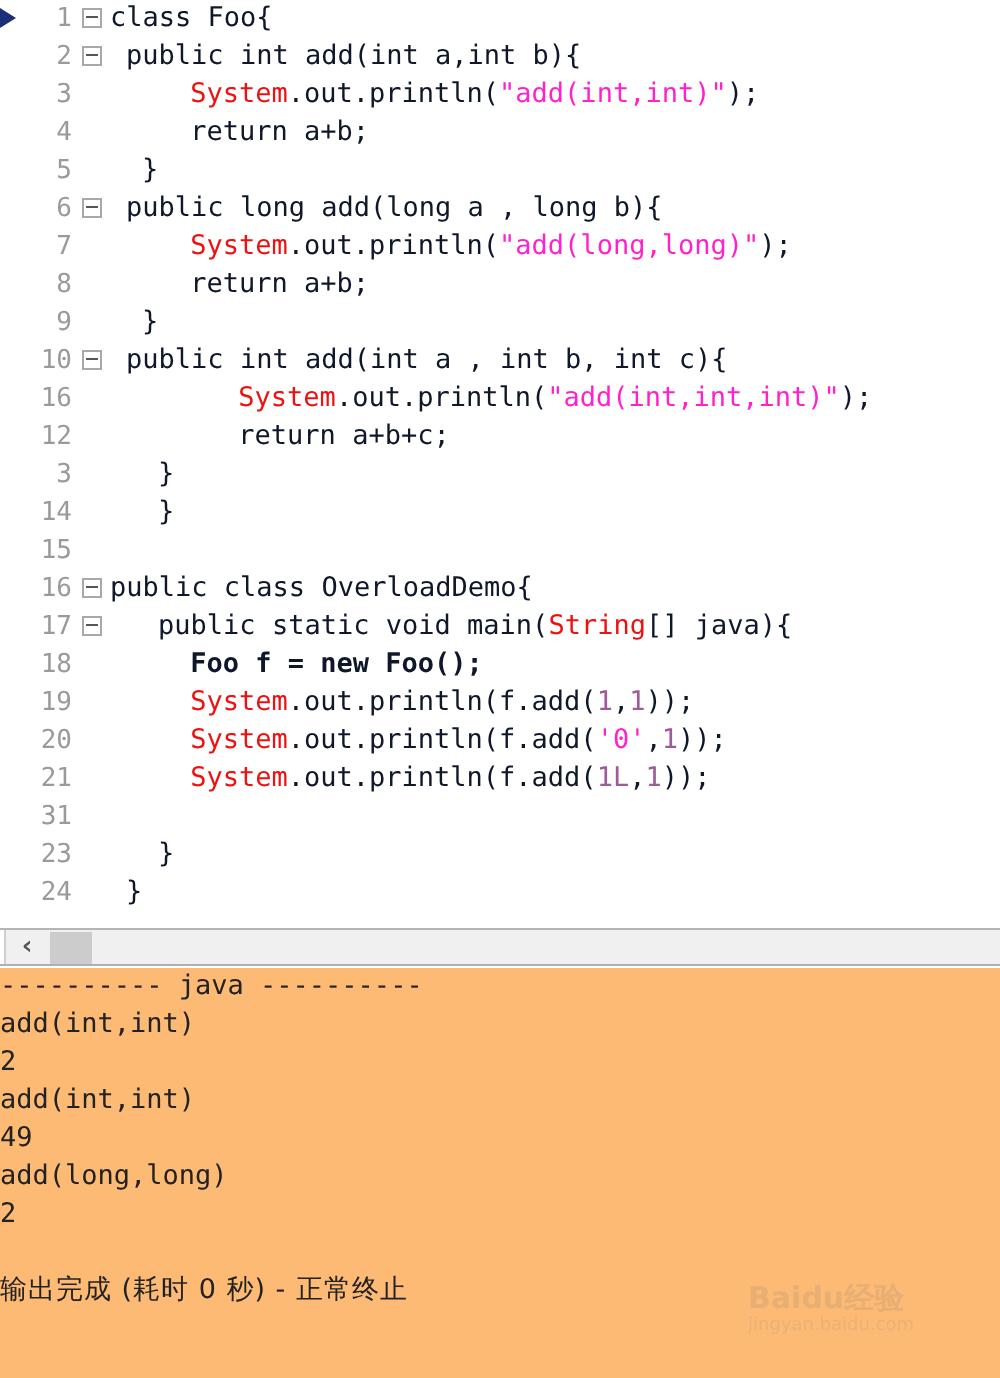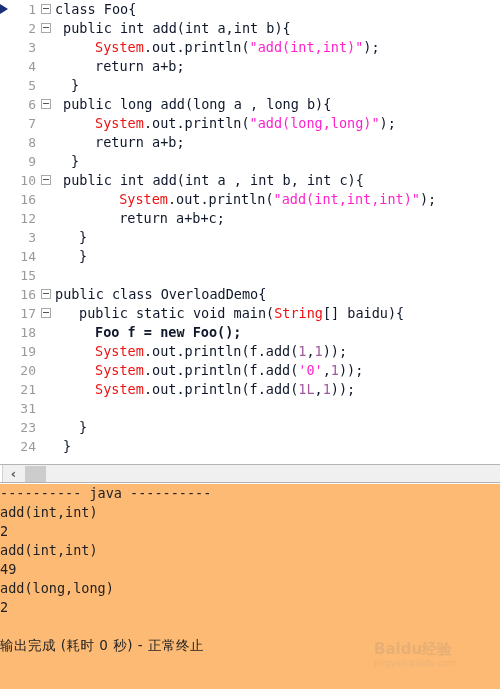--- a/index.html
+++ b/index.html
@@ -209,21 +209,21 @@
       <div class="code-line"><span class="lineno">7</span><span class="code-text" style="left: 95.1px;"><span class="typ">System</span><span class="pln">.out.println(</span><span class="str">"add(long,long)"</span><span class="pln">);</span></span></div>
       <div class="code-line"><span class="lineno">8</span><span class="code-text" style="left: 95.1px;"><span class="kw">return</span><span class="pln"> a+b;</span></span></div>
       <div class="code-line"><span class="lineno">9</span><span class="code-text" style="left: 71.04px;"><span class="pln">}</span></span></div>
       <div class="code-line"><span class="lineno">10</span><span class="fold"></span><span class="code-text" style="left: 63.02px;"><span class="kw">public</span><span class="pln"> </span><span class="kw">int</span><span class="pln"> add(</span><span class="kw">int</span><span class="pln"> a , </span><span class="kw">int</span><span class="pln"> b, </span><span class="kw">int</span><span class="pln"> c){</span></span></div>
       <div class="code-line"><span class="lineno">16</span><span class="code-text" style="left: 119.16px;"><span class="typ">System</span><span class="pln">.out.println(</span><span class="str">"add(int,int,int)"</span><span class="pln">);</span></span></div>
       <div class="code-line"><span class="lineno">12</span><span class="code-text" style="left: 119.16px;"><span class="kw">return</span><span class="pln"> a+b+c;</span></span></div>
       <div class="code-line"><span class="lineno">3</span><span class="code-text" style="left: 79.06px;"><span class="pln">}</span></span></div>
       <div class="code-line"><span class="lineno">14</span><span class="code-text" style="left: 79.06px;"><span class="pln">}</span></span></div>
       <div class="code-line"><span class="lineno">15</span><span class="code-text" style="left: 55px;"></span></div>
       <div class="code-line"><span class="lineno">16</span><span class="fold"></span><span class="code-text" style="left: 55px;"><span class="kw">public</span><span class="pln"> </span><span class="kw">class</span><span class="pln"> OverloadDemo{</span></span></div>
-      <div class="code-line"><span class="lineno">17</span><span class="fold"></span><span class="code-text" style="left: 79.06px;"><span class="kw">public</span><span class="pln"> </span><span class="kw">static</span><span class="pln"> </span><span class="kw">void</span><span class="pln"> main(</span><span class="typ">String</span><span class="pln">[] baidu){</span></span></div>
+      <div class="code-line"><span class="lineno">17</span><span class="fold"></span><span class="code-text" style="left: 79.06px;"><span class="kw">public</span><span class="pln"> </span><span class="kw">static</span><span class="pln"> </span><span class="kw">void</span><span class="pln"> main(</span><span class="typ">String</span><span class="pln">[] java){</span></span></div>
       <div class="code-line"><span class="lineno">18</span><span class="code-text" style="left: 95.1px; font-weight: bold;"><span class="pln">Foo f = </span><span class="kw">new</span><span class="pln"> Foo();</span></span></div>
       <div class="code-line"><span class="lineno">19</span><span class="code-text" style="left: 95.1px;"><span class="typ">System</span><span class="pln">.out.println(f.add(</span><span class="num">1</span><span class="pln">,</span><span class="num">1</span><span class="pln">));</span></span></div>
       <div class="code-line"><span class="lineno">20</span><span class="code-text" style="left: 95.1px;"><span class="typ">System</span><span class="pln">.out.println(f.add(</span><span class="str">'0'</span><span class="pln">,</span><span class="num">1</span><span class="pln">));</span></span></div>
       <div class="code-line"><span class="lineno">21</span><span class="code-text" style="left: 95.1px;"><span class="typ">System</span><span class="pln">.out.println(f.add(</span><span class="num">1L</span><span class="pln">,</span><span class="num">1</span><span class="pln">));</span></span></div>
       <div class="code-line"><span class="lineno">31</span><span class="code-text" style="left: 55px;"></span></div>
       <div class="code-line"><span class="lineno">23</span><span class="code-text" style="left: 79.06px;"><span class="pln">}</span></span></div>
       <div class="code-line"><span class="lineno">24</span><span class="code-text" style="left: 63.02px;"><span class="pln">}</span></span></div>
     </div>
 
   <div class="hscroll">

